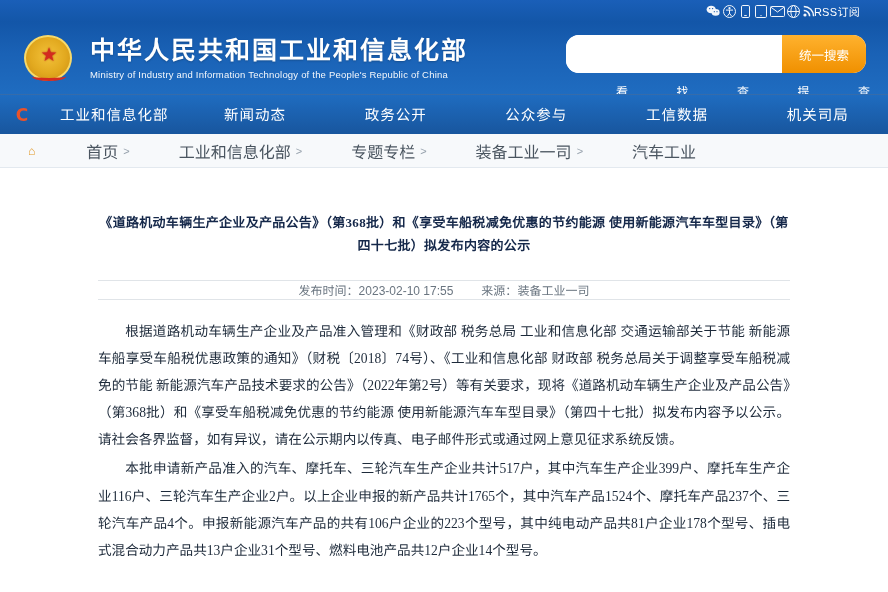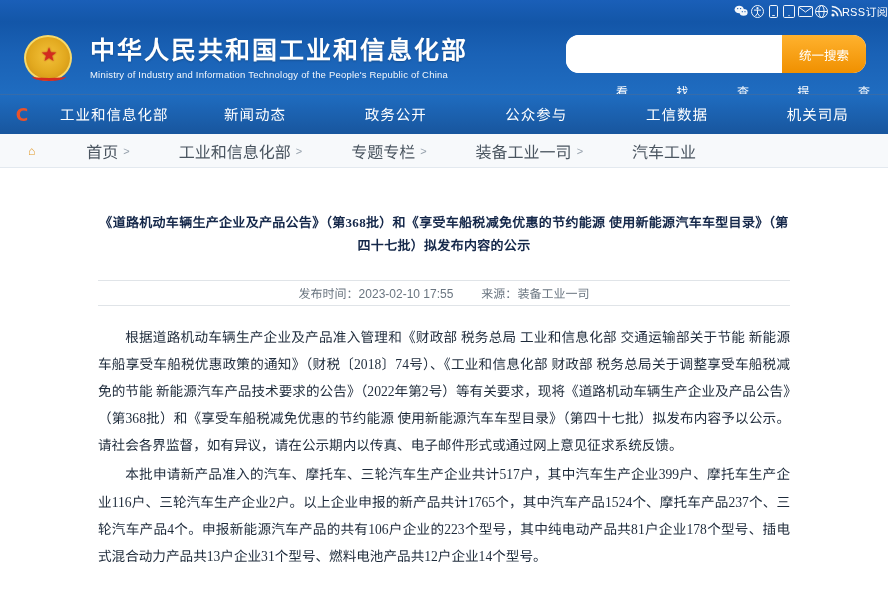--- a/index.html
+++ b/index.html
@@ -11,21 +11,21 @@
     background: #ffffff;
   }
 
   
   .topbar {
     height: 22px;
     background: linear-gradient(to bottom, #1a5fb8, #1356a8);
     display: flex;
     align-items: center;
     justify-content: flex-end;
-    padding-right: 0;
+    padding-right: 28px;
     gap: 1px;
   }
   .topbar .tico {
     width: 15px; height: 15px;
     display: flex; align-items: center; justify-content: center;
     color: #ffffff;
     font-size: 11px;
     line-height: 1;
     opacity: .95;
   }
@@ -208,21 +208,21 @@
     color: #15284a;
     line-height: 1.75;
     padding-top: 44px;
     letter-spacing: .3px;
     font-family: "Liberation Serif", "DejaVu Serif", serif;
   }
   .metabar {
     margin-top: 22px;
     border-top: 1px solid #e0e4e8;
     border-bottom: 1px solid #e0e4e8;
-    height: 26px;
+    height: 20px;
     display: flex;
     align-items: center;
     justify-content: center;
     gap: 28px;
     color: #6a7580;
     font-size: 12px;
   }
   .body {
     margin-top: 18px;
     color: #1d2a3a;

